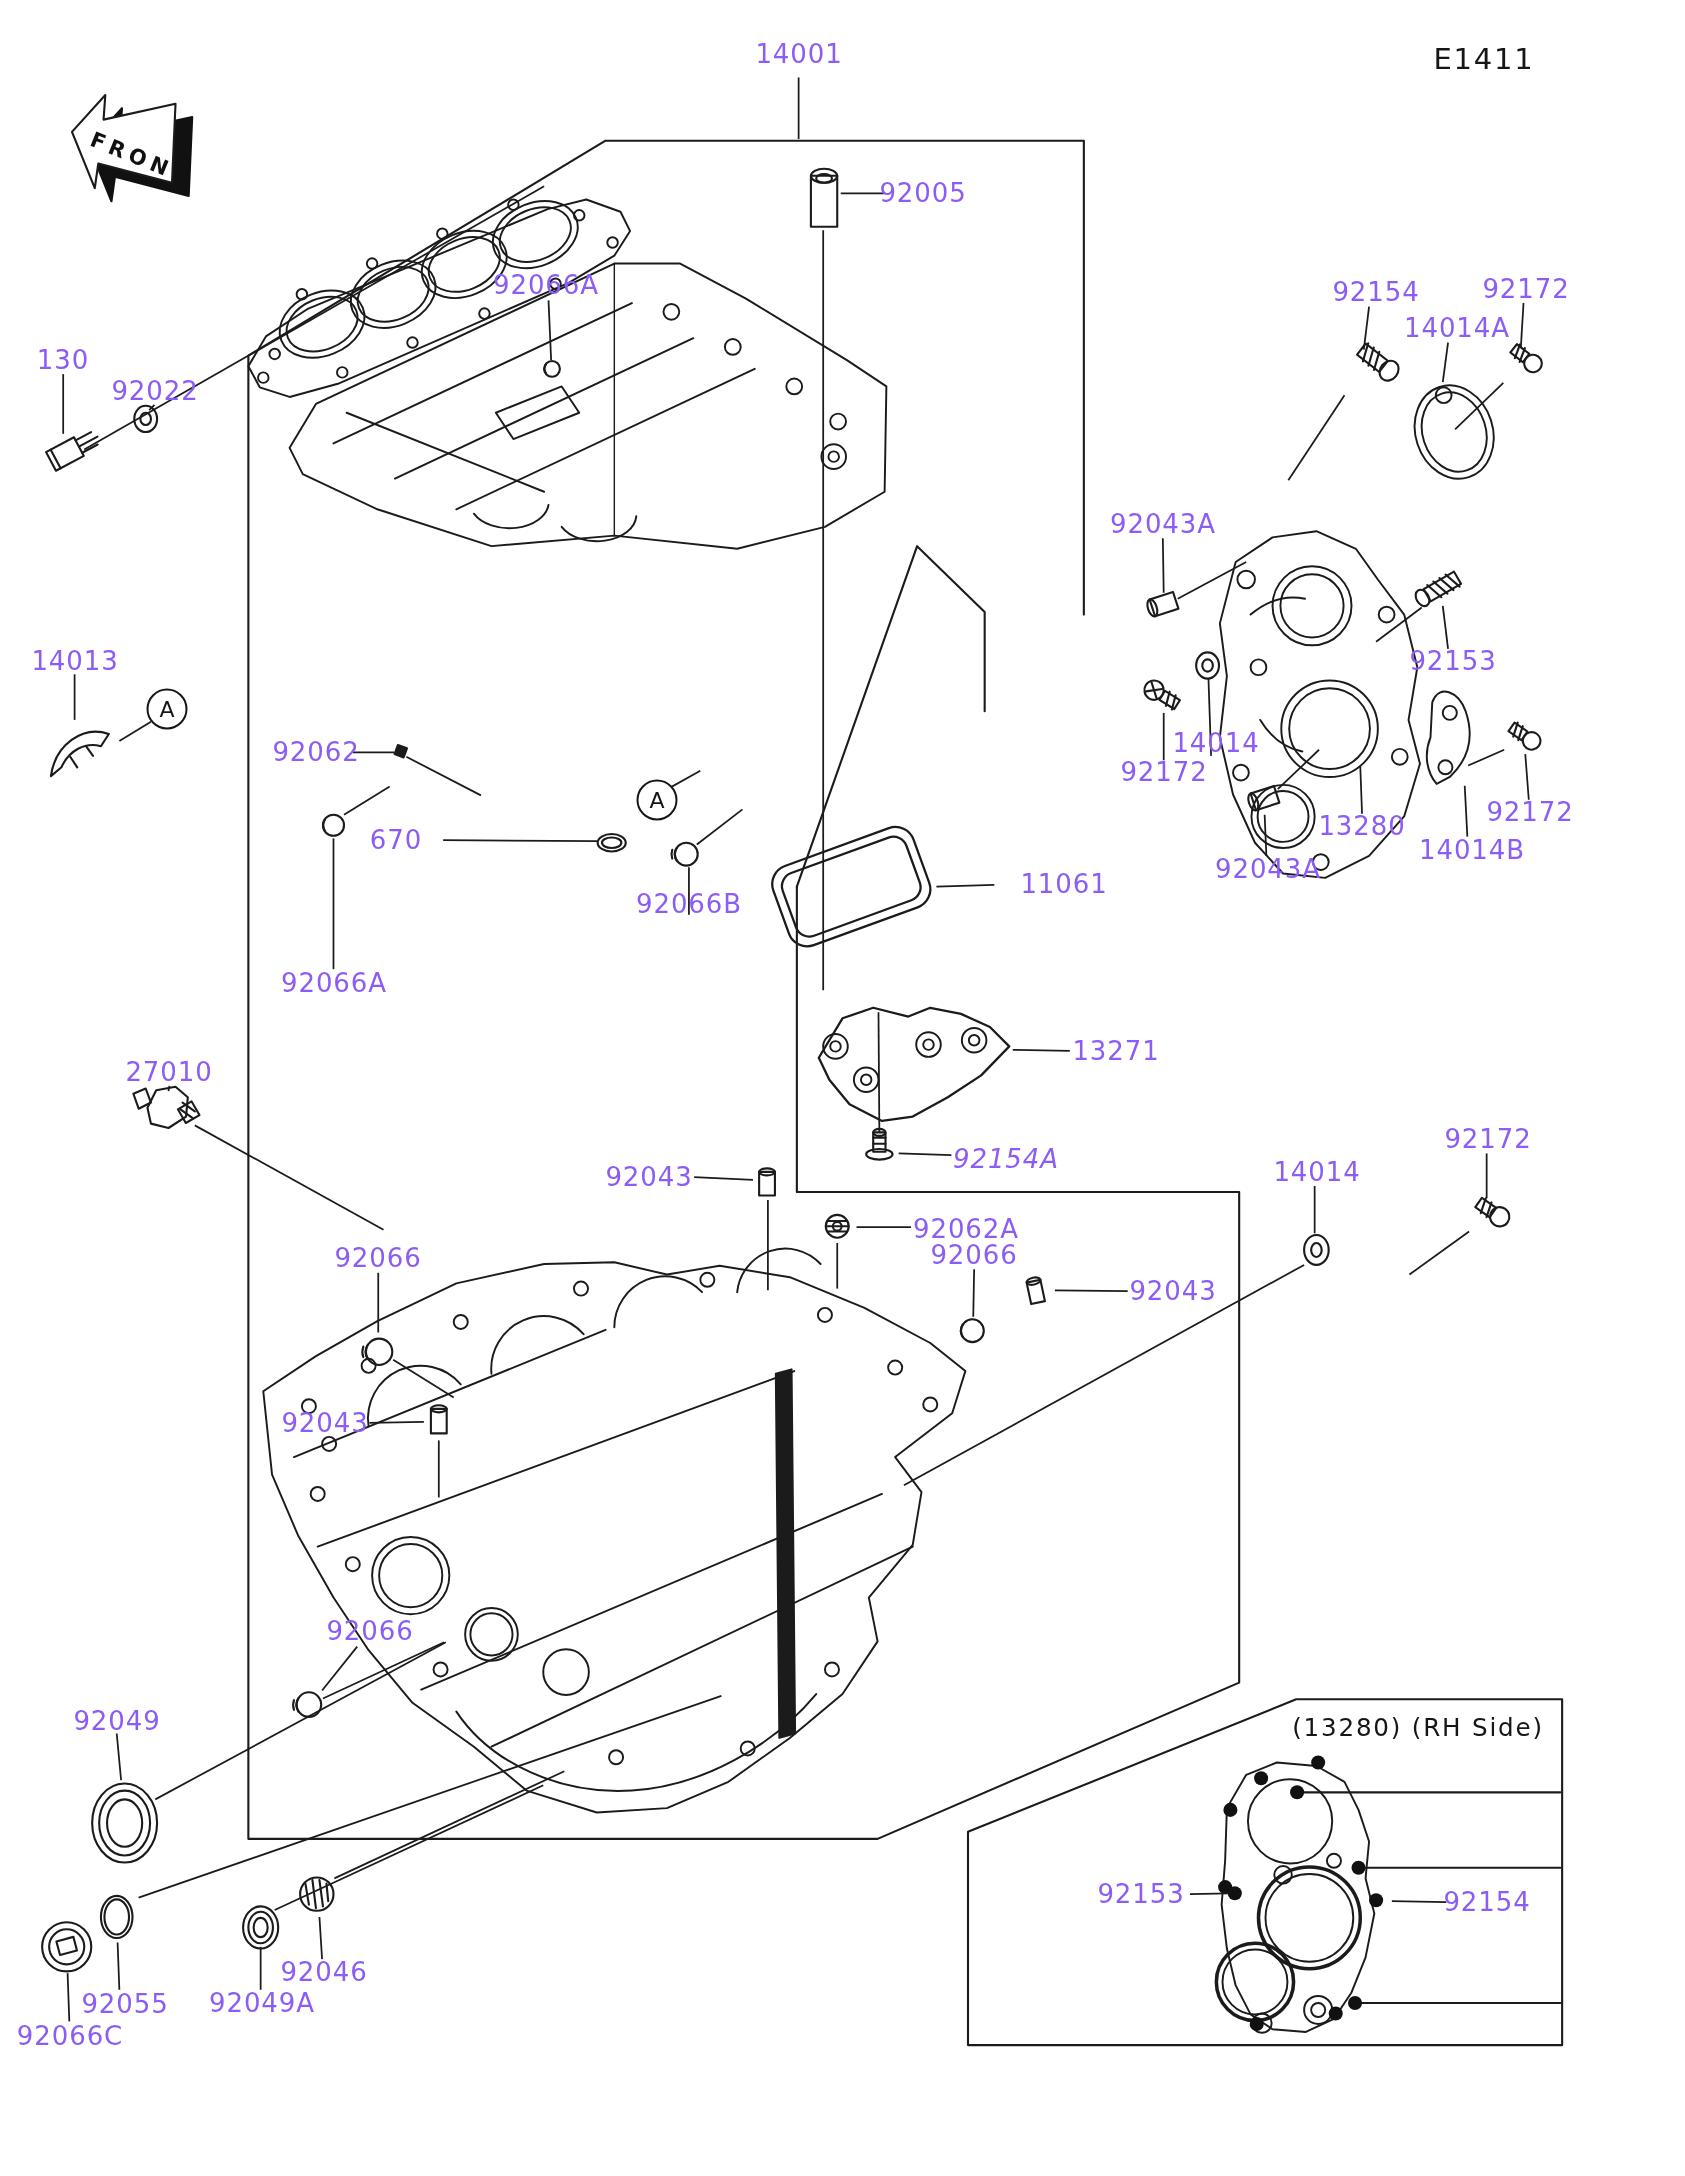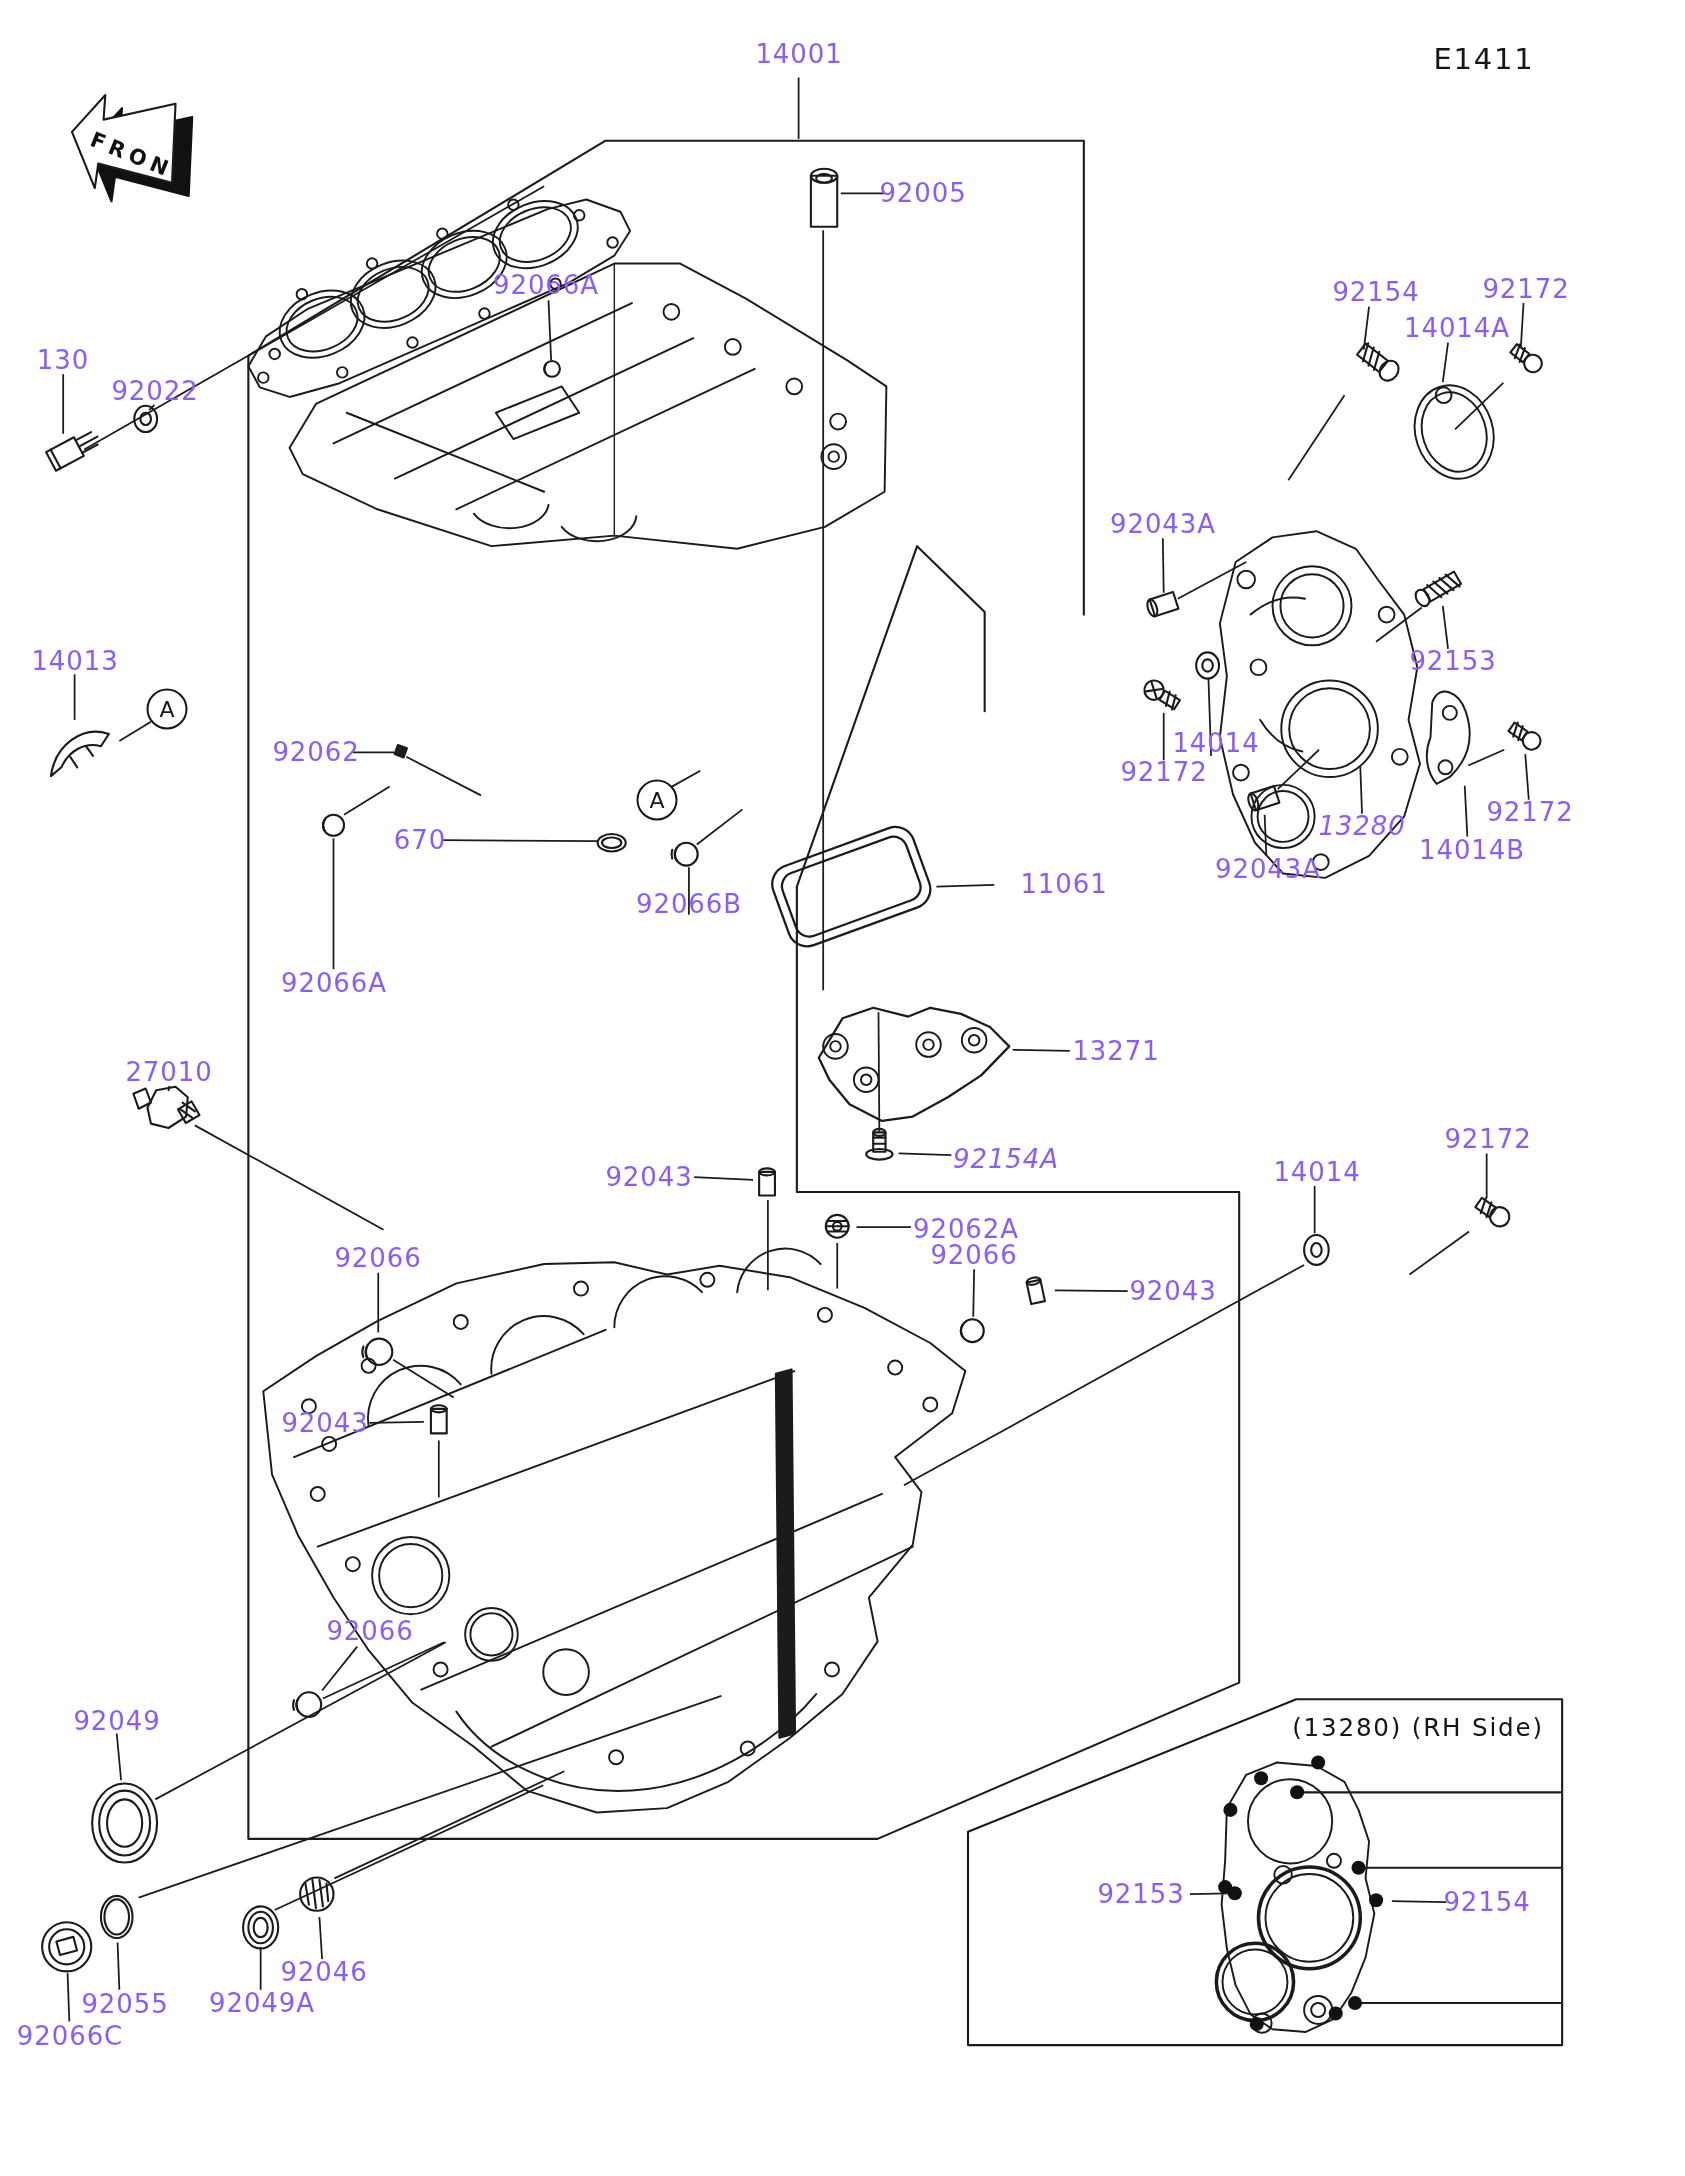--- a/index.html
+++ b/index.html
@@ -461,21 +461,21 @@
       <div class="callout" style="left: 923px; top: 193px;">92005</div>
       <div class="callout" style="left: 546px; top: 285px;">92066A</div>
       <div class="callout" style="left: 63px; top: 360px;">130</div>
       <div class="callout" style="left: 155px; top: 391px;">92022</div>
       <div class="callout" style="left: 1376px; top: 292px;">92154</div>
       <div class="callout" style="left: 1526px; top: 289px;">92172</div>
       <div class="callout" style="left: 1457px; top: 328px;">14014A</div>
       <div class="callout" style="left: 1163px; top: 524px;">92043A</div>
       <div class="callout" style="left: 75px; top: 661px;">14013</div>
       <div class="callout" style="left: 316px; top: 752px;">92062</div>
-      <div class="callout" style="left: 420px; top: 840px;">670</div>
+      <div class="callout" style="left: 396px; top: 840px;">670</div>
       <div class="callout" style="left: 689px; top: 904px;">92066B</div>
       <div class="callout" style="left: 334px; top: 983px;">92066A</div>
       <div class="callout" style="left: 1064px; top: 884px;">11061</div>
       <div class="callout" style="left: 1116px; top: 1051px;">13271</div>
       <div class="callout" style="left: 1006px; top: 1159px; font-style: italic;">92154A</div>
       <div class="callout" style="left: 649px; top: 1177px;">92043</div>
       <div class="callout" style="left: 966px; top: 1229px;">92062A</div>
       <div class="callout" style="left: 974px; top: 1255px;">92066</div>
       <div class="callout" style="left: 1173px; top: 1291px;">92043</div>
       <div class="callout" style="left: 1488px; top: 1139px;">92172</div>
@@ -485,21 +485,21 @@
       <div class="callout" style="left: 325px; top: 1423px;">92043</div>
       <div class="callout" style="left: 370px; top: 1631px;">92066</div>
       <div class="callout" style="left: 117px; top: 1721px;">92049</div>
       <div class="callout" style="left: 125px; top: 2004px;">92055</div>
       <div class="callout" style="left: 70px; top: 2036px;">92066C</div>
       <div class="callout" style="left: 262px; top: 2003px;">92049A</div>
       <div class="callout" style="left: 324px; top: 1972px;">92046</div>
       <div class="callout" style="left: 1216px; top: 743px;">14014</div>
       <div class="callout" style="left: 1164px; top: 772px;">92172</div>
       <div class="callout" style="left: 1453px; top: 661px;">92153</div>
-      <div class="callout" style="left: 1362px; top: 826px; font-style: italic;">13280</div>
+      <div class="callout" style="left: 1362px; top: 826px;">13280</div>
       <div class="callout" style="left: 1530px; top: 812px;">92172</div>
       <div class="callout" style="left: 1472px; top: 850px;">14014B</div>
       <div class="callout" style="left: 1268px; top: 869px;">92043A</div>
       <div class="callout" style="left: 1141px; top: 1894px;">92153</div>
       <div class="callout" style="left: 1487px; top: 1902px;">92154</div>
       <div class="marker" style="left: 167px; top: 709px;">A</div>
       <div class="marker" style="left: 657px; top: 800px;">A</div>
     </div>
 
   <div class="code-text" style="left:1484px;top:59px;">E1411</div>

